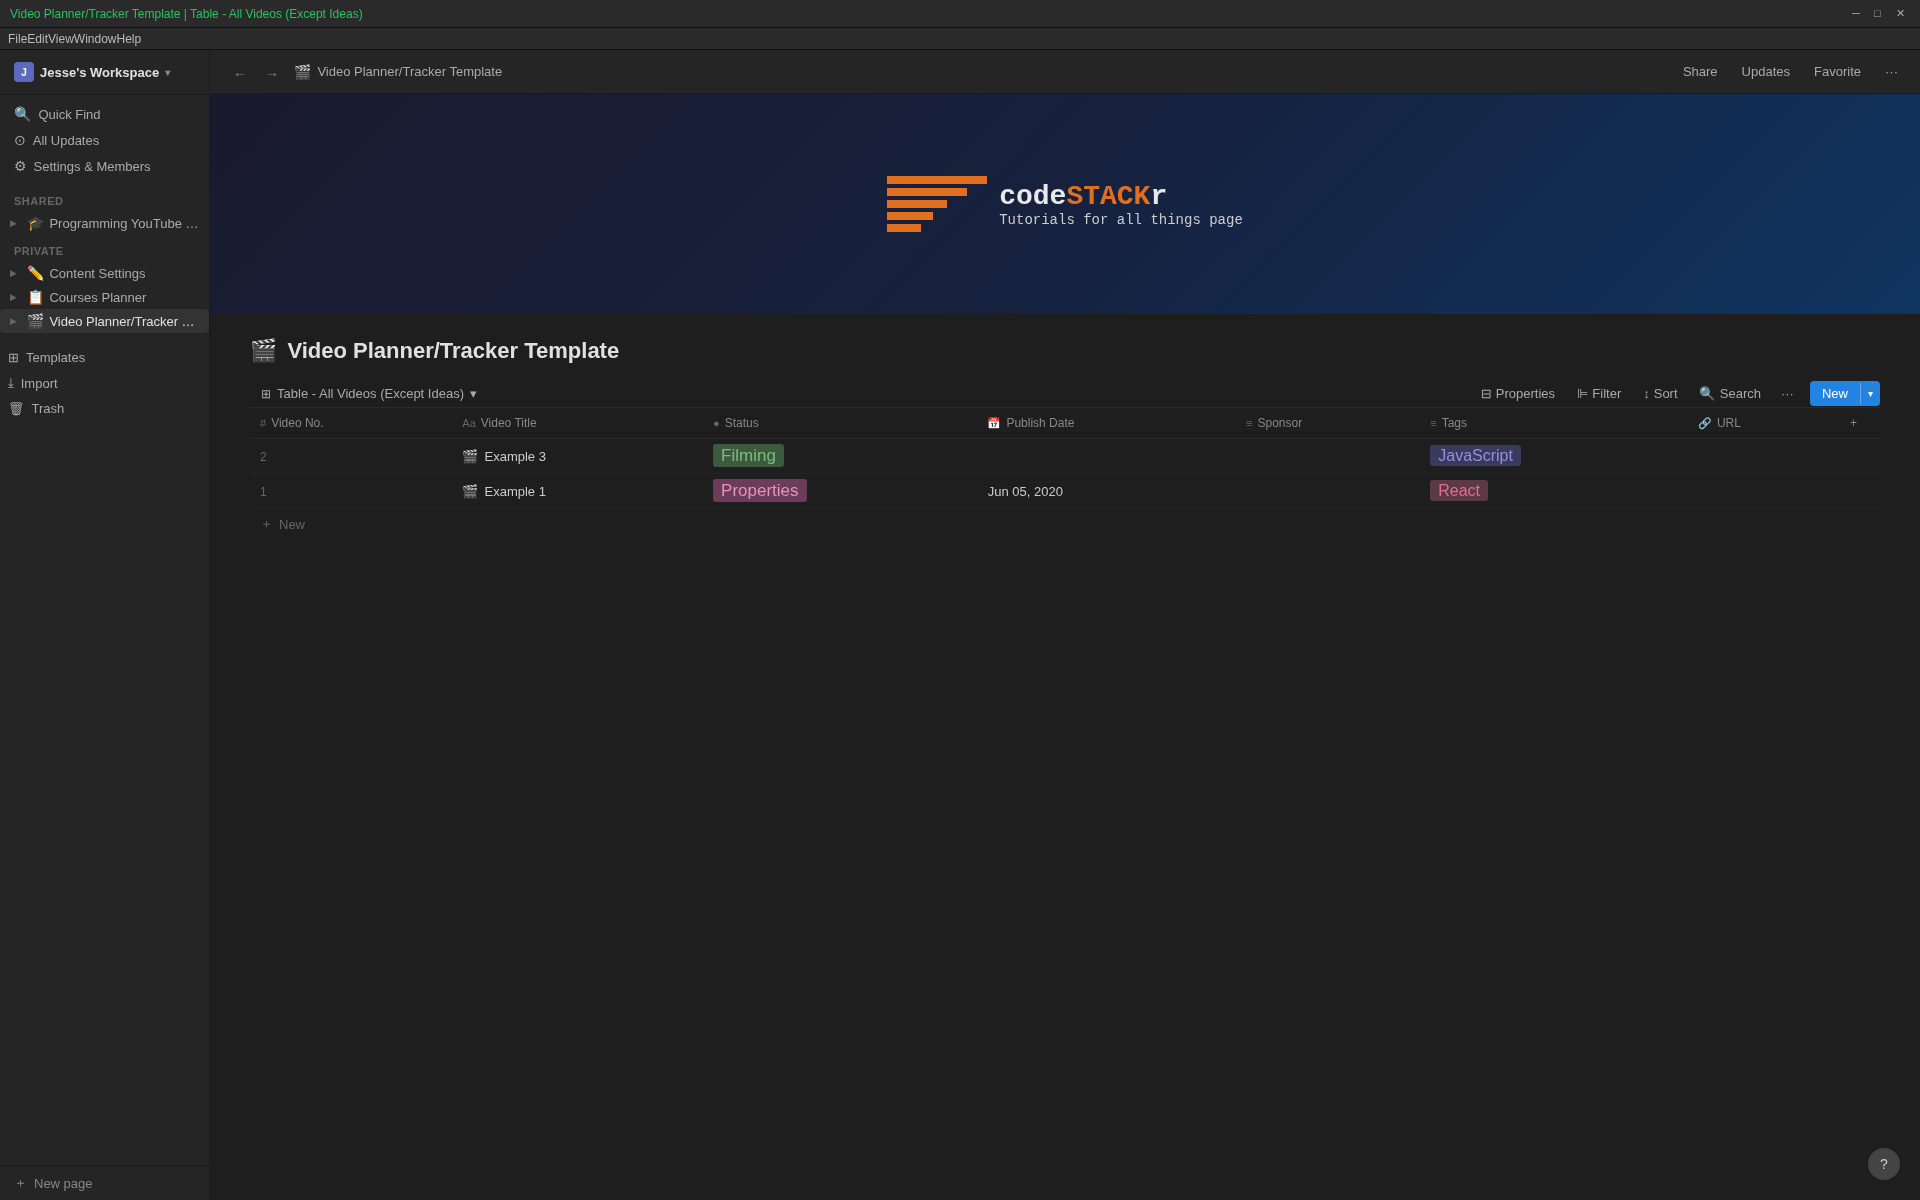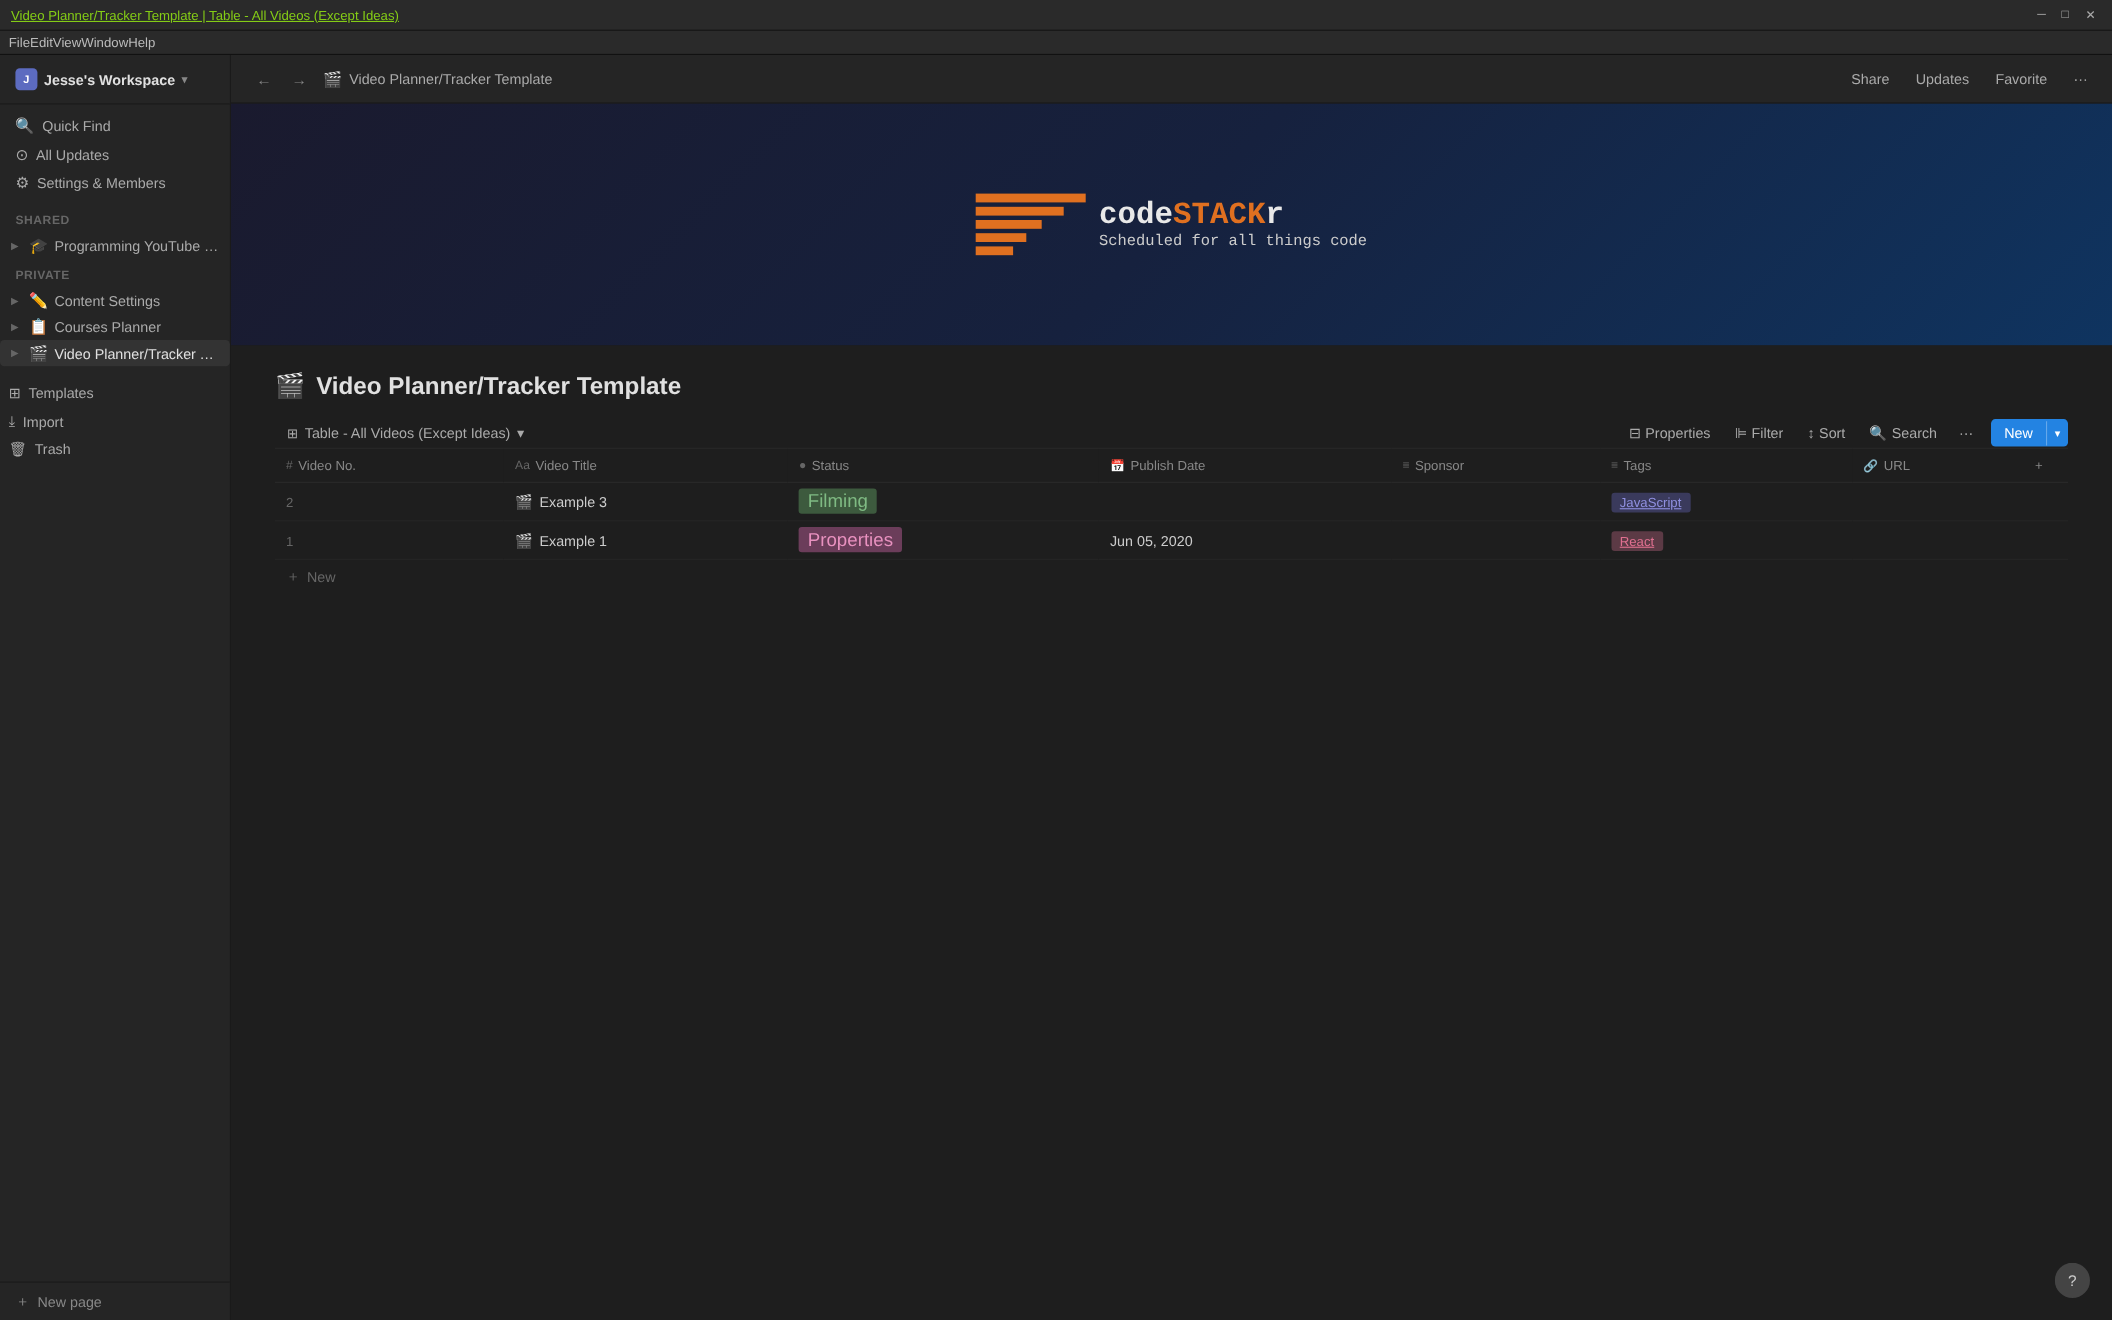--- a/index.html
+++ b/index.html
@@ -18,22 +18,21 @@
       height: 28px;
       background: #2a2a2a;
       display: flex;
       align-items: center;
       padding: 0 10px;
       justify-content: space-between;
       border-bottom: 1px solid #111;
     }
     .titlebar-title {
       font-size: 12px;
-      color: #84cc16;
-      text-decoration: underline;
+      color: #22c55e;
     }
     .titlebar-controls {
       display: flex;
       gap: 8px;
     }
     .titlebar-btn {
       width: 14px;
       height: 14px;
       font-size: 11px;
       color: #aaa;
@@ -415,22 +414,21 @@
       background: #3d5a3e;
       color: #7fba83;
     }
     .status-scheduled {
       background: #6b3d5a;
       color: #e891bf;
     }
     .tag-badge {
       padding: 2px 8px;
       border-radius: 3px;
-      font-size: 12px;
-      text-decoration: underline;
+      font-size: 16px;
     }
     .tag-js {
       background: #3a3a5c;
       color: #9090e0;
     }
     .tag-react {
       background: #5c3a45;
       color: #e07090;
     }
     .add-row-btn {
@@ -596,21 +594,21 @@
             <div class="logo-bar" style="width:100px;"></div>
             <div class="logo-bar" style="width:80px;"></div>
             <div class="logo-bar" style="width:60px;"></div>
             <div class="logo-bar" style="width:46px;"></div>
             <div class="logo-bar" style="width:34px;"></div>
           </div>
           <div class="logo-text-area">
             <div class="logo-code">
               <span>code</span><span style="color:#e07020;">STACK</span><span>r</span>
             </div>
-            <div class="logo-tagline">Scheduled for all things code</div>
+            <div class="logo-tagline">Tutorials for all things page</div>
           </div>
         </div>
       </div>
     </div>
 
     <div class="content-area">
 
       <div class="page-heading">
         <span class="page-heading-icon">🎬</span>
         <span class="page-heading-title">Video Planner/Tracker Template</span>

